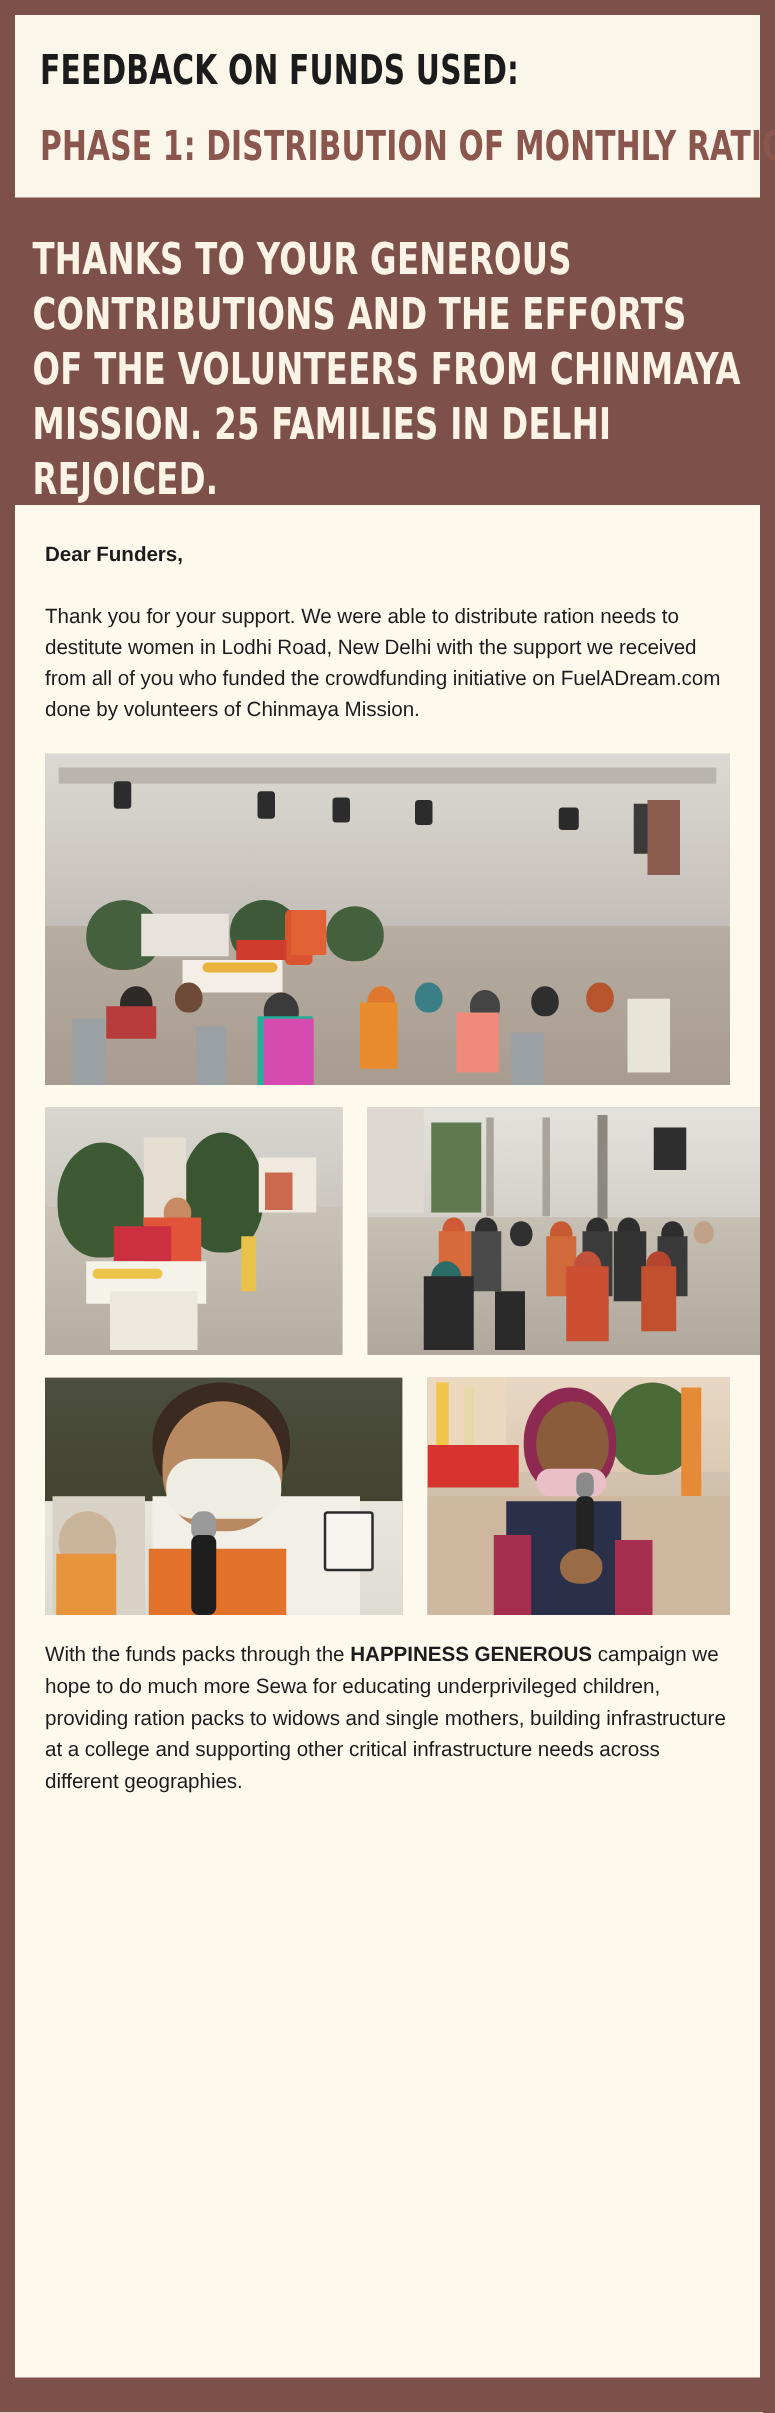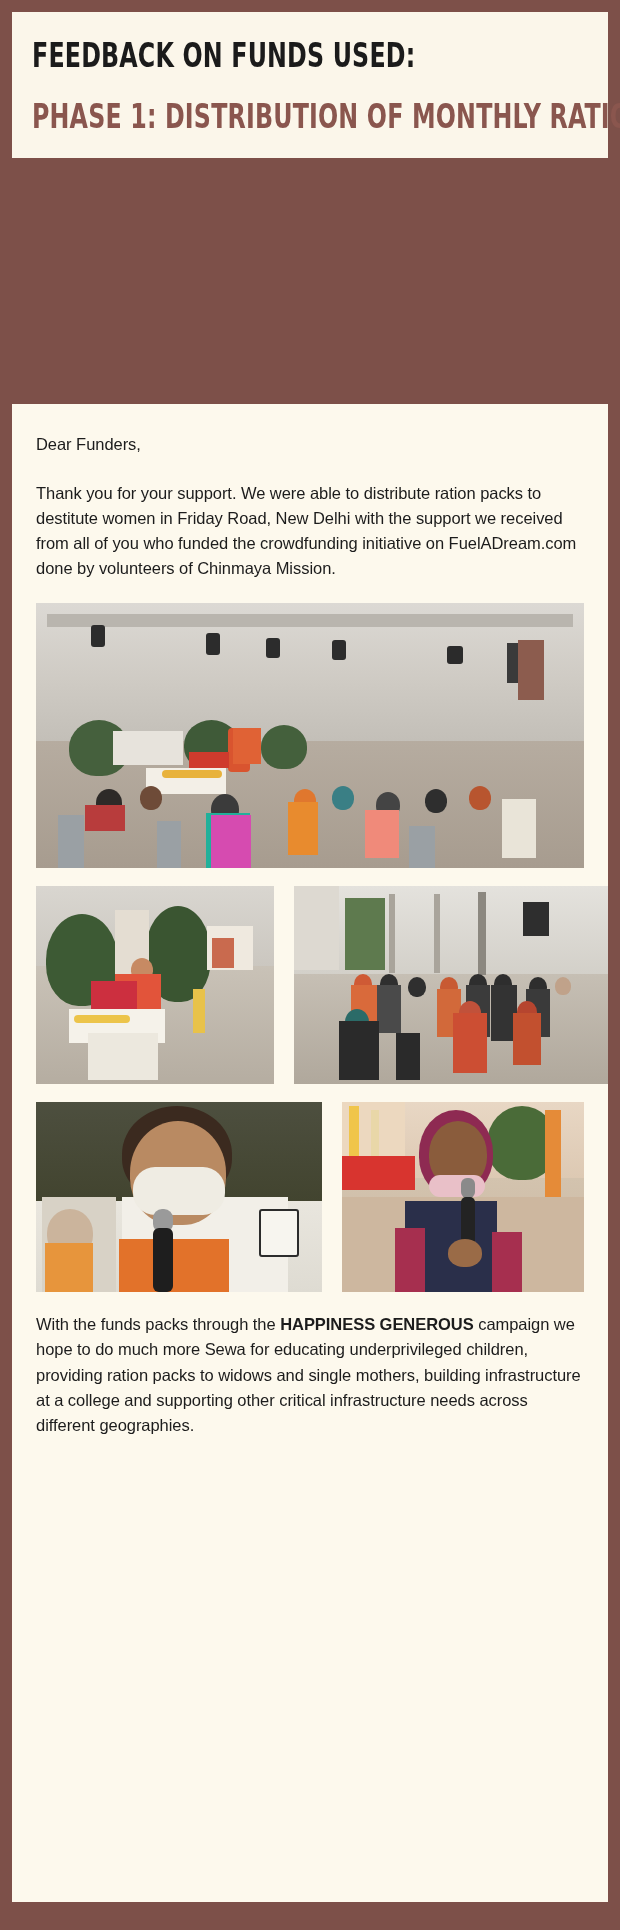--- a/index.html
+++ b/index.html
@@ -87,21 +87,21 @@
     overflow: hidden;
   }
 
   .para {
     font-size: 16.5px;
     line-height: 1.52;
     color: #1c1c1c;
     margin: 0 0 20px 0;
     letter-spacing: -0.05px;
   }
-  .para.greeting { margin-bottom: 24px; }
+  .para.greeting { margin-bottom: 24px; font-weight: bold; }
   .para b { font-weight: 700; }
   .para.last { margin-bottom: 0; }
 
   
   .gallery { margin: 22px 0 20px 0; }
   .photo-row {
     display: flex;
     gap: 20px;
     margin-bottom: 18px;
   }
@@ -144,26 +144,29 @@
 </head>
 <body>
 
 <div class="page">
 
   <div class="title-card">
     <div class="title-line l1">FEEDBACK ON FUNDS USED:</div>
     <div class="title-line l2">PHASE 1: DISTRIBUTION OF MONTHLY RATIONS.</div>
   </div>
 
+  <div class="banner">
+    <div class="banner-text">THANKS TO YOUR GENEROUS CONTRIBUTIONS AND THE EFFORTS OF THE VOLUNTEERS FROM CHINMAYA MISSION. 25 FAMILIES IN DELHI REJOICED.</div>
+  </div>
 
   <div class="body-card">
 
     <p class="para greeting">Dear Funders,</p>
 
-    <p class="para">Thank you for your support. We were able to distribute ration packs to destitute women in Friday Road, New Delhi with the support we received from all of you who funded the crowdfunding initiative on FuelADream.com done by volunteers of Chinmaya Mission.</p>
+    <p class="para">Thank you for your support. We were able to distribute ration needs to destitute women in Lodhi Road, New Delhi with the support we received from all of you who funded the crowdfunding initiative on FuelADream.com done by volunteers of Chinmaya Mission.</p>
 
     <div class="gallery">
 
       <div class="photo-row">
         <div class="photo hall">
           <div class="ph-sky"></div>
             <div class="ph-floor"></div>
           <div class="rect" style="left:2%;top:4%;width:96%;height:5%;background:#b9b5ae;"></div>
           <div class="rect" style="left:10%;top:8%;width:14px;height:22px;background:#2c2c2c;border-radius:3px;"></div>
           <div class="rect" style="left:31%;top:11%;width:14px;height:22px;background:#2c2c2c;border-radius:3px;"></div>

